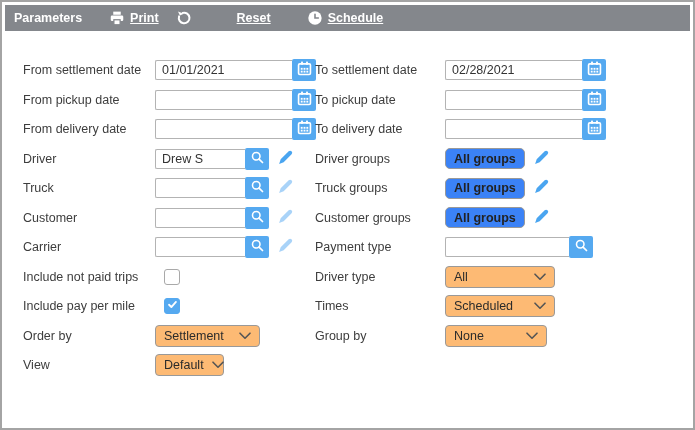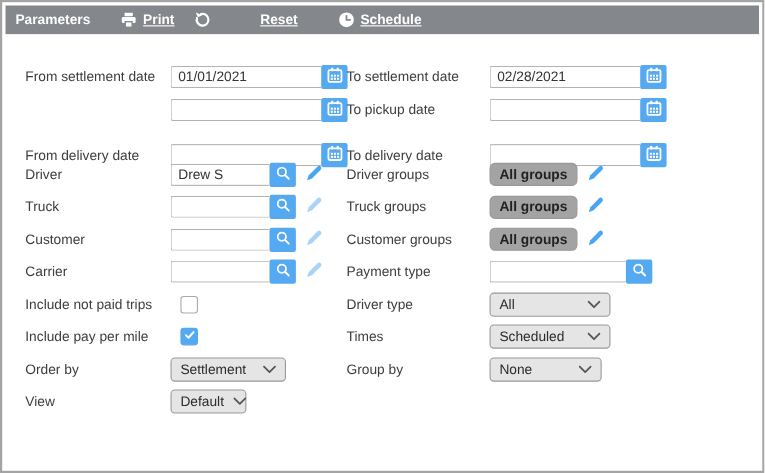--- a/index.html
+++ b/index.html
@@ -55,29 +55,29 @@
     border:none;border-radius:2px;
     display:flex;align-items:center;justify-content:center;
     padding:0;cursor:pointer;
   }
   .pencil{
     margin-left:8px;display:flex;align-items:center;
     background:none;border:none;padding:0;cursor:pointer;
   }
   .allgroups{
     min-width:64px;height:21px;box-sizing:border-box;
-    background:#a3a3a3;border:1px solid #999;border-radius:5px;
+    background:#3b82f6;border:1px solid #999;border-radius:5px;
     font-family:"Liberation Sans", sans-serif;
     font-weight:bold;font-size:12.5px;color:#222;
     display:flex;align-items:center;justify-content:center;
     padding:0 8px;cursor:pointer;
   }
   .select{
     height:22px;box-sizing:border-box;
-    background:#e5e5e5;border:1px solid #999;border-radius:4px;
+    background:#fdba74;border:1px solid #999;border-radius:4px;
     display:flex;align-items:center;justify-content:space-between;
     padding:0 8px;color:#2b2b2b;cursor:pointer;
   }
   .select .chev{display:flex;align-items:center;margin-left:8px;}
   .checkbox{
     width:16px;height:16px;box-sizing:border-box;
     border:1px solid #a9a9a9;border-radius:3px;background:#fff;
     margin-left:9px;cursor:pointer;
     display:flex;align-items:center;justify-content:center;
   }
@@ -160,20 +160,21 @@
                   <rect x="6" y="15.5" width="3" height="3"></rect>
                   <rect x="10.5" y="15.5" width="3" height="3"></rect>
                   <rect x="15" y="15.5" width="3" height="3"></rect>
                 </g>
               </svg></span>
         </button>
       </span>
     </div>
 
     <div class="row" style="top:86.5px;">
+      <span class="lbl lbl-l">From pickup date</span>
       <span class="fld fld-l">
         <input class="txt w-date" type="text" value="" style="">
         <button class="sq-btn">
           <span><svg width="15" height="15" viewBox="0 0 24 24">
                 <rect x="2.5" y="4.5" width="19" height="17" rx="2" fill="none" stroke="#fff" stroke-width="2.6"></rect>
                 <rect x="6.5" y="1" width="3" height="5" fill="#fff"></rect>
                 <rect x="14.5" y="1" width="3" height="5" fill="#fff"></rect>
                 <g fill="#fff">
                   <rect x="6" y="11" width="3" height="3"></rect>
                   <rect x="10.5" y="11" width="3" height="3"></rect>
@@ -199,21 +200,21 @@
                   <rect x="15" y="11" width="3" height="3"></rect>
                   <rect x="6" y="15.5" width="3" height="3"></rect>
                   <rect x="10.5" y="15.5" width="3" height="3"></rect>
                   <rect x="15" y="15.5" width="3" height="3"></rect>
                 </g>
               </svg></span>
         </button>
       </span>
     </div>
 
-    <div class="row" style="top:128px;">
+    <div class="row" style="top:116px;">
       <span class="lbl lbl-l">From delivery date</span>
       <span class="fld fld-l">
         <input class="txt w-date" type="text" value="" style="">
         <button class="sq-btn">
           <span><svg width="15" height="15" viewBox="0 0 24 24">
                 <rect x="2.5" y="4.5" width="19" height="17" rx="2" fill="none" stroke="#fff" stroke-width="2.6"></rect>
                 <rect x="6.5" y="1" width="3" height="5" fill="#fff"></rect>
                 <rect x="14.5" y="1" width="3" height="5" fill="#fff"></rect>
                 <g fill="#fff">
                   <rect x="6" y="11" width="3" height="3"></rect>

